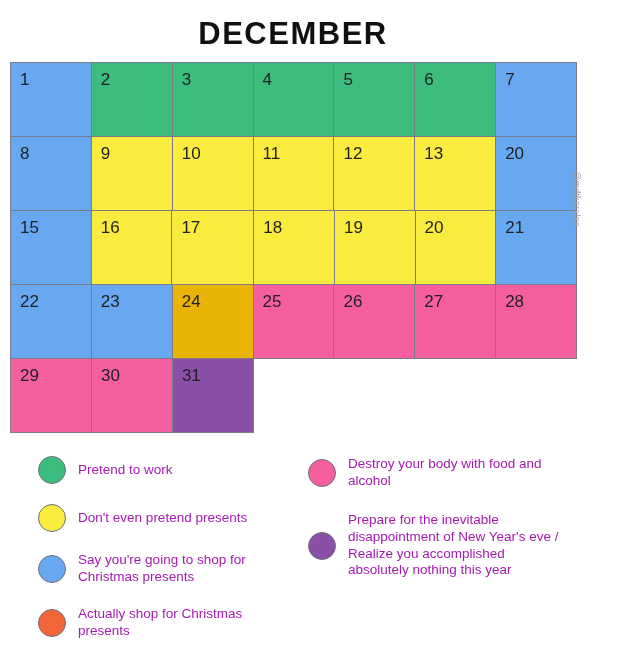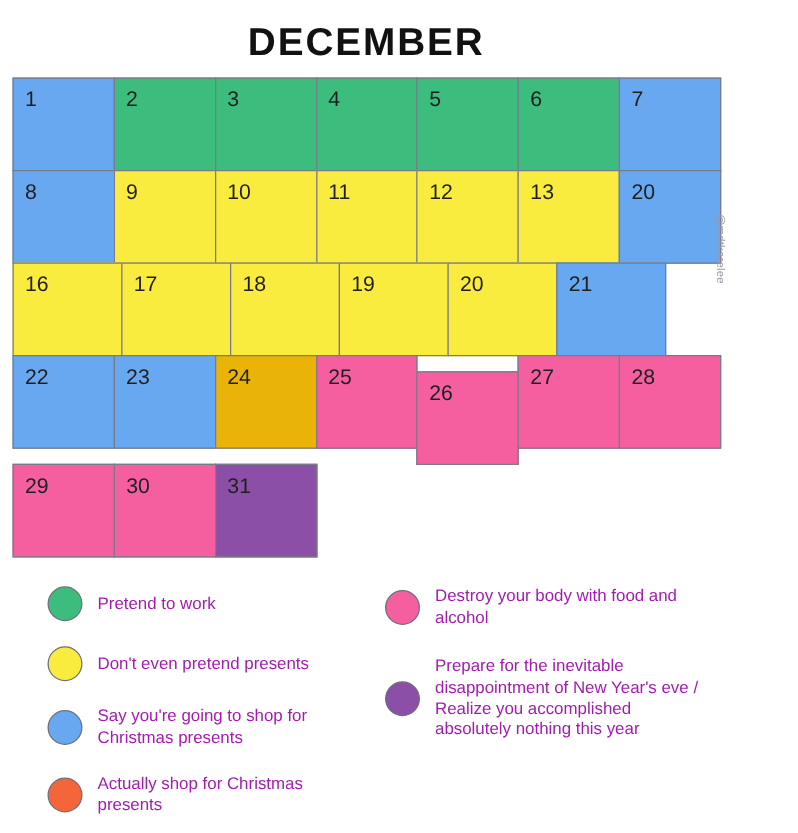--- a/index.html
+++ b/index.html
@@ -153,20 +153,23 @@
             <span class="num">12</span>
           </div>
           <div class="day" style="background: rgb(249, 236, 63);">
             <span class="num">13</span>
           </div>
           <div class="day" style="background: rgb(104, 168, 240);">
             <span class="num">20</span>
           </div>
         </div>
         <div class="week">
+          <div class="day" style="background: rgb(104, 168, 240);">
+            <span class="num">15</span>
+          </div>
           <div class="day" style="background: rgb(249, 236, 63);">
             <span class="num">16</span>
           </div>
           <div class="day" style="background: rgb(249, 236, 63); padding-left: 16px;">
             <span class="num">17</span>
           </div>
           <div class="day" style="background: rgb(249, 236, 63);">
             <span class="num">18</span>
           </div>
           <div class="day" style="background: rgb(249, 236, 63);">
@@ -185,21 +188,21 @@
           </div>
           <div class="day" style="background: rgb(104, 168, 240);">
             <span class="num">23</span>
           </div>
           <div class="day" style="background: #eab308;">
             <span class="num">24</span>
           </div>
           <div class="day" style="background: rgb(245, 95, 160);">
             <span class="num">25</span>
           </div>
-          <div class="day" style="background: rgb(245, 95, 160); margin-top: 13px;">
+          <div class="day" style="background: rgb(245, 95, 160);">
             <span class="num">26</span>
           </div>
           <div class="day" style="background: rgb(245, 95, 160);">
             <span class="num">27</span>
           </div>
           <div class="day" style="background: rgb(245, 95, 160);">
             <span class="num">28</span>
           </div>
         </div>
         <div class="week">

